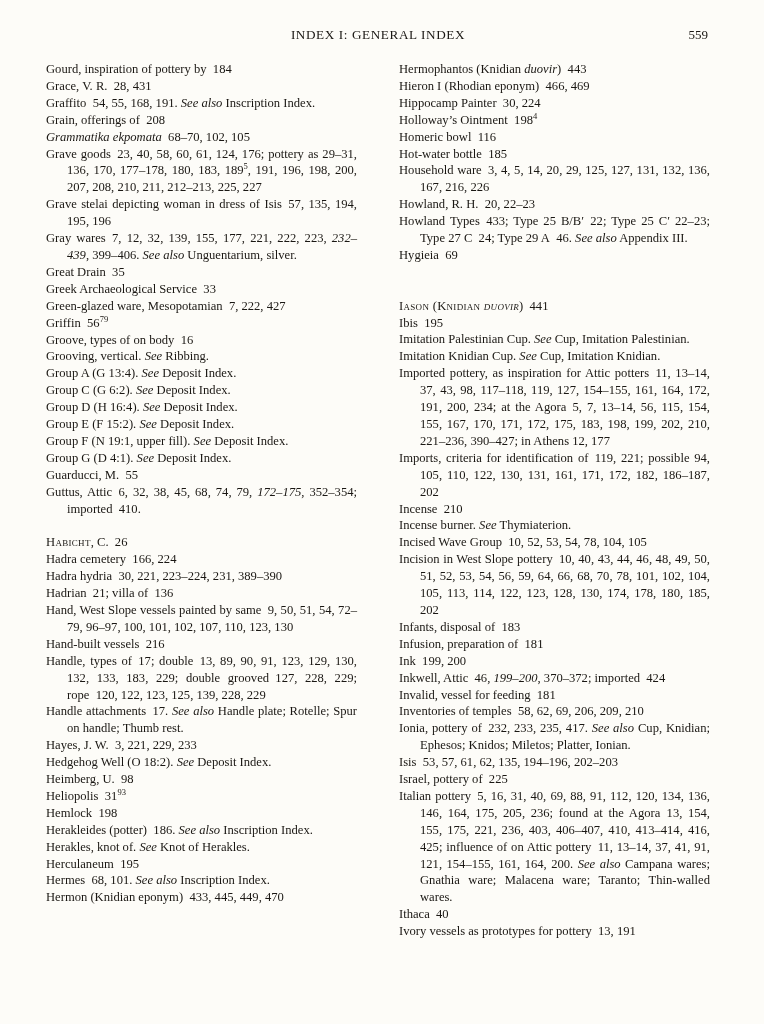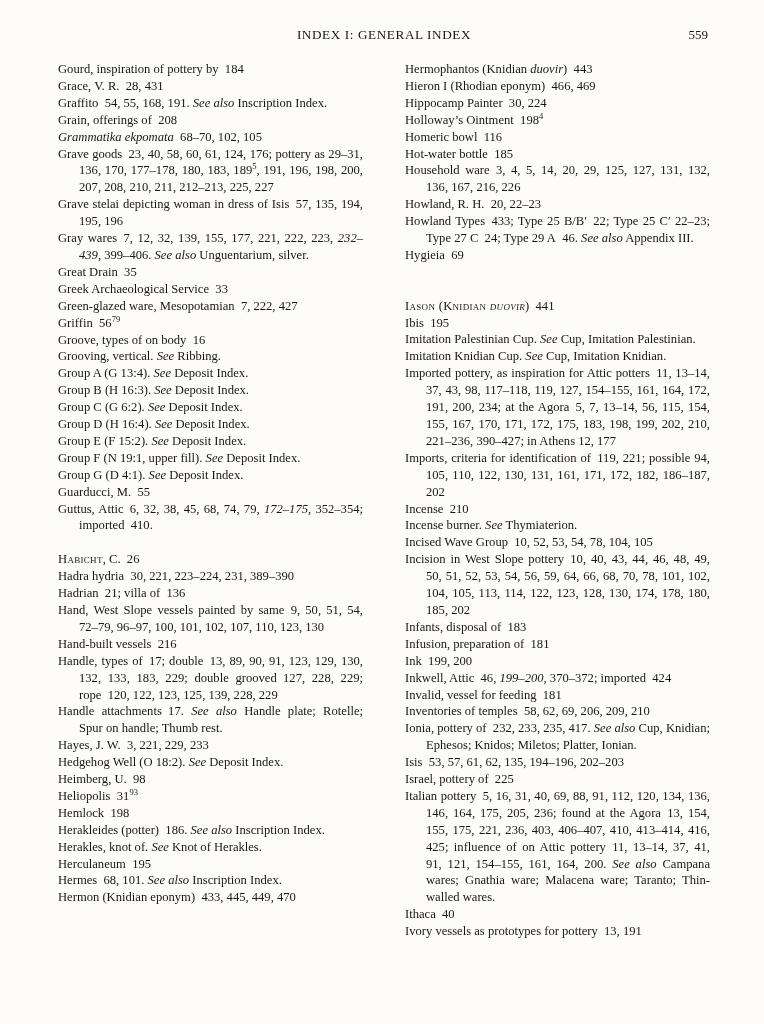--- a/index.html
+++ b/index.html
@@ -4,21 +4,21 @@
 <style>
   html, body { margin: 0; padding: 0; }
   body {
     width: 764px; height: 1024px;
     background: #fdfcf8;
     overflow: hidden;
   }
   .page {
     box-sizing: border-box;
     width: 764px; height: 1024px;
-    padding: 27px 54px 18px 58px;
+    padding: 27px 54px 18px 46px;
     font-family: "Liberation Serif", "DejaVu Serif", serif;
     font-size: 12.6px;
     line-height: 16.9px;
     color: #1a1713;
   }
   .header { position: relative; height: 18px; margin-bottom: 16px; }
   .header-title {
     position: absolute; left: 0; right: 0;
     text-align: center;
     font-size: 13.2px;
@@ -53,29 +53,29 @@
         <div class="entry"><span>Grave goods 23, 40, 58, 60, 61, 124, 176; pottery as 29–31, 136, 170, 177–178, 180, 183, 189</span><sup>5</sup><span>, 191, 196, 198, 200, 207, 208, 210, 211, 212–213, 225, 227</span></div>
         <div class="entry"><span>Grave stelai depicting woman in dress of Isis 57, 135, 194, 195, 196</span></div>
         <div class="entry"><span>Gray wares 7, 12, 32, 139, 155, 177, 221, 222, 223, </span><span class="it">232–439</span><span>, 399–406. </span><span class="it">See also</span><span> Unguentarium, silver.</span></div>
         <div class="entry"><span>Great Drain 35</span></div>
         <div class="entry"><span>Greek Archaeological Service 33</span></div>
         <div class="entry"><span>Green-glazed ware, Mesopotamian 7, 222, 427</span></div>
         <div class="entry"><span>Griffin 56</span><sup>79</sup></div>
         <div class="entry"><span>Groove, types of on body 16</span></div>
         <div class="entry"><span>Grooving, vertical. </span><span class="it">See</span><span> Ribbing.</span></div>
         <div class="entry"><span>Group A (G 13:4). </span><span class="it">See</span><span> Deposit Index.</span></div>
-        <div class="entry"><span>Group B (H 16:3). </span><span class="it">See</span><span> Deposit Index.</span></div>
         <div class="entry"><span>Group C (G 6:2). </span><span class="it">See</span><span> Deposit Index.</span></div>
         <div class="entry"><span>Group D (H 16:4). </span><span class="it">See</span><span> Deposit Index.</span></div>
         <div class="entry"><span>Group E (F 15:2). </span><span class="it">See</span><span> Deposit Index.</span></div>
         <div class="entry"><span>Group F (N 19:1, upper fill). </span><span class="it">See</span><span> Deposit Index.</span></div>
         <div class="entry"><span>Group G (D 4:1). </span><span class="it">See</span><span> Deposit Index.</span></div>
         <div class="entry"><span>Guarducci, M. 55</span></div>
         <div class="entry"><span>Guttus, Attic 6, 32, 38, 45, 68, 74, 79, </span><span class="it">172–175</span><span>, 352–354; imported 410.</span></div>
         <div class="entry gap1"><span class="sc">Habicht</span><span>, C. 26</span></div>
+        <div class="entry"><span>Hadra cemetery 166, 224</span></div>
         <div class="entry"><span>Hadra hydria 30, 221, 223–224, 231, 389–390</span></div>
         <div class="entry"><span>Hadrian 21; villa of 136</span></div>
         <div class="entry"><span>Hand, West Slope vessels painted by same 9, 50, 51, 54, 72–79, 96–97, 100, 101, 102, 107, 110, 123, 130</span></div>
         <div class="entry"><span>Hand-built vessels 216</span></div>
         <div class="entry"><span>Handle, types of 17; double 13, 89, 90, 91, 123, 129, 130, 132, 133, 183, 229; double grooved 127, 228, 229; rope 120, 122, 123, 125, 139, 228, 229</span></div>
         <div class="entry"><span>Handle attachments 17. </span><span class="it">See also</span><span> Handle plate; Rotelle; Spur on handle; Thumb rest.</span></div>
         <div class="entry"><span>Hayes, J. W. 3, 221, 229, 233</span></div>
         <div class="entry"><span>Hedgehog Well (O 18:2). </span><span class="it">See</span><span> Deposit Index.</span></div>
         <div class="entry"><span>Heimberg, U. 98</span></div>
         <div class="entry"><span>Heliopolis 31</span><sup>93</sup></div>

